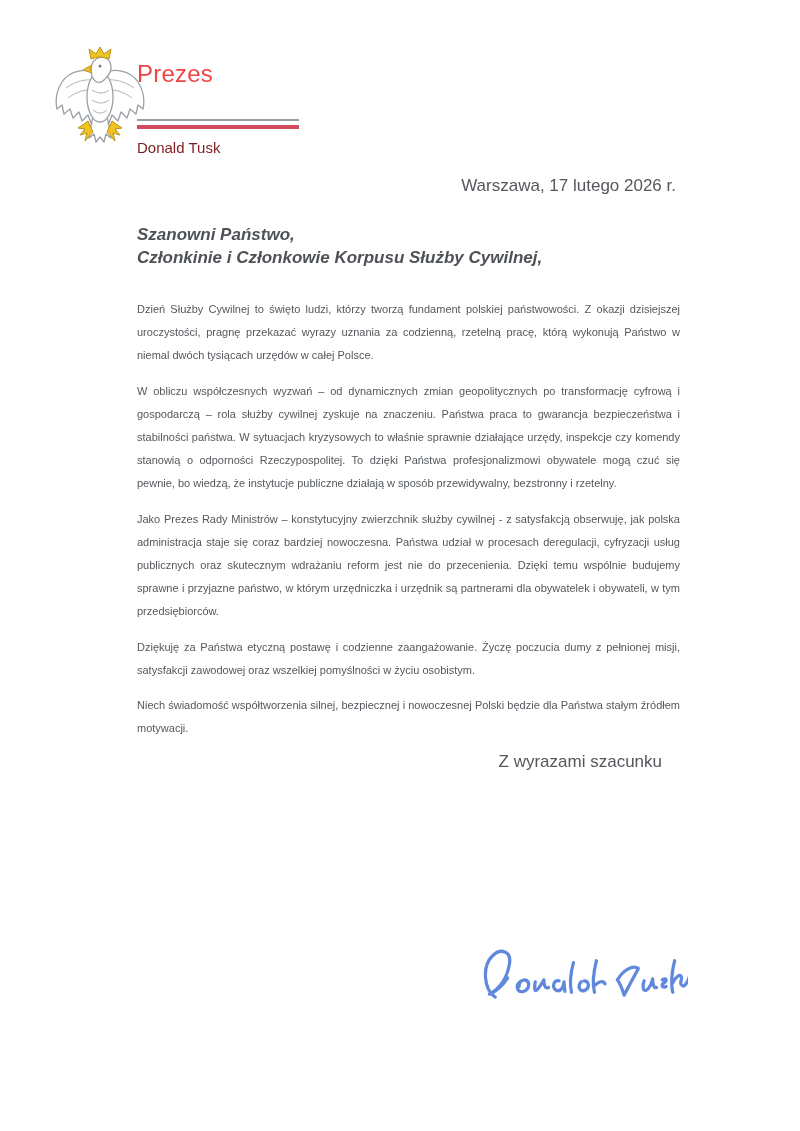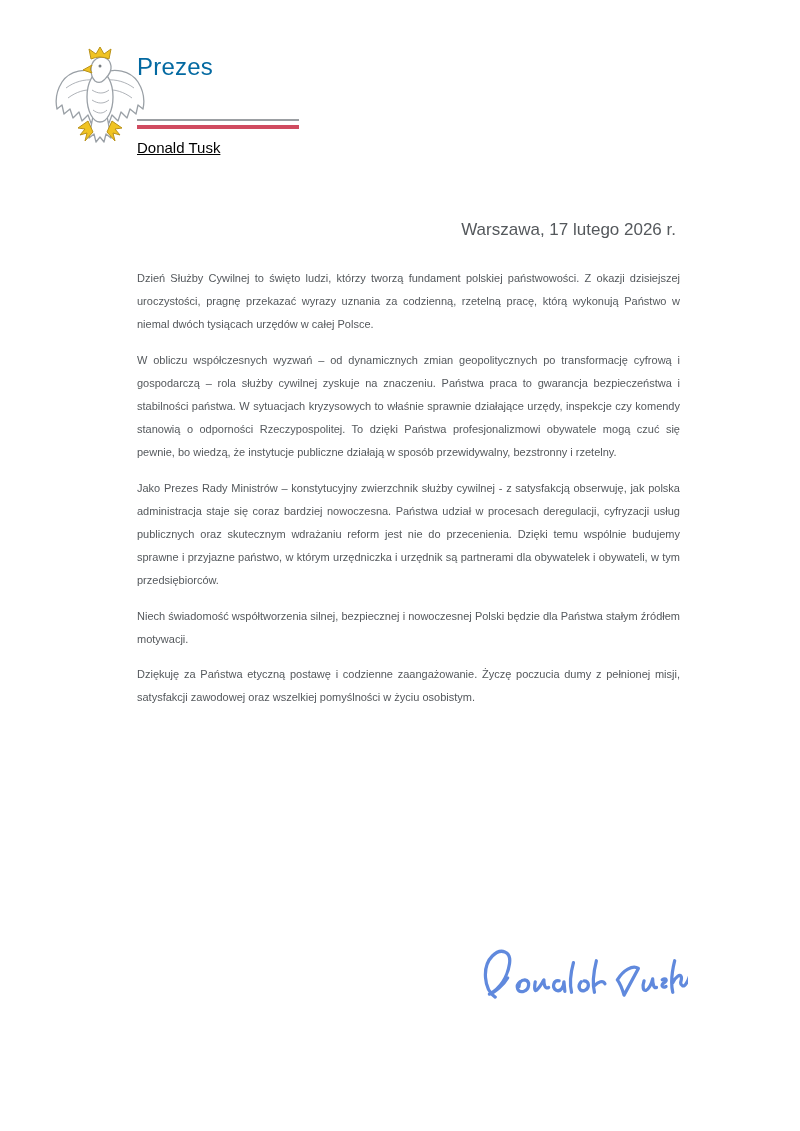--- a/index.html
+++ b/index.html
@@ -10,33 +10,33 @@
     font-family:"Liberation Sans", sans-serif;
     color:#54585c;
     position:relative;
     overflow:hidden;
   }
   .page { position:absolute; inset:0; background:#ffffff; }
 
   
   .emblem { position:absolute; left:54px; top:46px; width:92px; height:106px; }
   .office-title {
-    position:absolute; left:137px; top:52px;
-    font-size:24px; line-height:30px; color:#0369a1; letter-spacing:.2px;
+    position:absolute; left:137px; top:59px;
+    font-size:24px; line-height:30px; color:#ef4444; letter-spacing:.2px;
   }
   .rules { position:absolute; left:137px; top:119px; width:162px; }
   .rule-gray { height:2px; background:#9b9ea2; }
   .rule-red  { height:4px; margin-top:4px; }
   .pm-name {
     position:absolute; left:137px; top:139px;
-    font-size:15px; color:#000000;text-decoration:underline;
+    font-size:15px; color:#7f1d1d;
   }
 
   
-  .letter { position:absolute; left:137px; top:176px; width:543px;margin-top:44px; }
+  .letter { position:absolute; left:137px; top:176px; width:543px; }
   .dateline {
     text-align:right; font-size:17px; color:#54585c;
     padding-right:4px; margin-bottom:27px;
   }
   .salutation {
     font-style:italic; font-weight:bold;
     font-size:17px; line-height:23px; color:#4e5256;
     margin-bottom:29px;
   }
   .letter p {
@@ -92,27 +92,32 @@
   <div class="rules">
     <div class="rule-gray" style="background: rgb(155, 158, 162);"></div>
     <div class="rule-red" id="rule-red" style="background: rgb(208, 75, 96);"></div>
   </div>
 
   <div class="pm-name">Donald Tusk</div>
 
   <div class="letter">
     <div class="dateline">Warszawa, 17 lutego 2026 r.</div>
 
+    <div class="salutation">
+      <div>Szanowni Państwo,</div>
+      <div>Członkinie i Członkowie Korpusu Służby Cywilnej,</div>
+    </div>
 
     <p>Dzień Służby Cywilnej to święto ludzi, którzy tworzą fundament polskiej państwowości. Z okazji dzisiejszej uroczystości, pragnę przekazać wyrazy uznania za codzienną, rzetelną pracę, którą wykonują Państwo w niemal dwóch tysiącach urzędów w całej Polsce.</p>
     <p>W obliczu współczesnych wyzwań – od dynamicznych zmian geopolitycznych po transformację cyfrową i gospodarczą – rola służby cywilnej zyskuje na znaczeniu. Państwa praca to gwarancja bezpieczeństwa i stabilności państwa. W sytuacjach kryzysowych to właśnie sprawnie działające urzędy, inspekcje czy komendy stanowią o odporności Rzeczypospolitej. To dzięki Państwa profesjonalizmowi obywatele mogą czuć się pewnie, bo wiedzą, że instytucje publiczne działają w sposób przewidywalny, bezstronny i rzetelny.</p>
     <p>Jako Prezes Rady Ministrów – konstytucyjny zwierzchnik służby cywilnej - z satysfakcją obserwuję, jak polska administracja staje się coraz bardziej nowoczesna. Państwa udział w procesach deregulacji, cyfryzacji usług publicznych oraz skutecznym wdrażaniu reform jest nie do przecenienia. Dzięki temu wspólnie budujemy sprawne i przyjazne państwo, w którym urzędniczka i urzędnik są partnerami dla obywatelek i obywateli, w tym przedsiębiorców.</p>
+    <p>Dziękuję za Państwa etyczną postawę i codzienne zaangażowanie. Życzę poczucia dumy z pełnionej misji, satysfakcji zawodowej oraz wszelkiej pomyślności w życiu osobistym.</p>
     <p>Niech świadomość współtworzenia silnej, bezpiecznej i nowoczesnej Polski będzie dla Państwa stałym źródłem motywacji.</p>
-    <p>Dziękuję za Państwa etyczną postawę i codzienne zaangażowanie. Życzę poczucia dumy z pełnionej misji, satysfakcji zawodowej oraz wszelkiej pomyślności w życiu osobistym.</p>
 
+    <div class="closing">Z wyrazami szacunku</div>
   </div>
 
   <div class="signature">
     <svg viewBox="0 0 220 82" xmlns="http://www.w3.org/2000/svg" aria-hidden="true">
       <g id="sig-strokes" fill="none" stroke="#6089dd" stroke-width="3.4" stroke-linecap="round" stroke-linejoin="round">
 
         <path d="M18,62 C6,54 4,30 15,19 C24,10 35,14 33,27 C31,40 24,52 12,59 C18,57 27,49 31,42"></path>
 
         <path d="M44,46 C39,50 41,58 48,56 C54,54 55,45 49,44 C45,44 43,47 43,51"></path>
 

